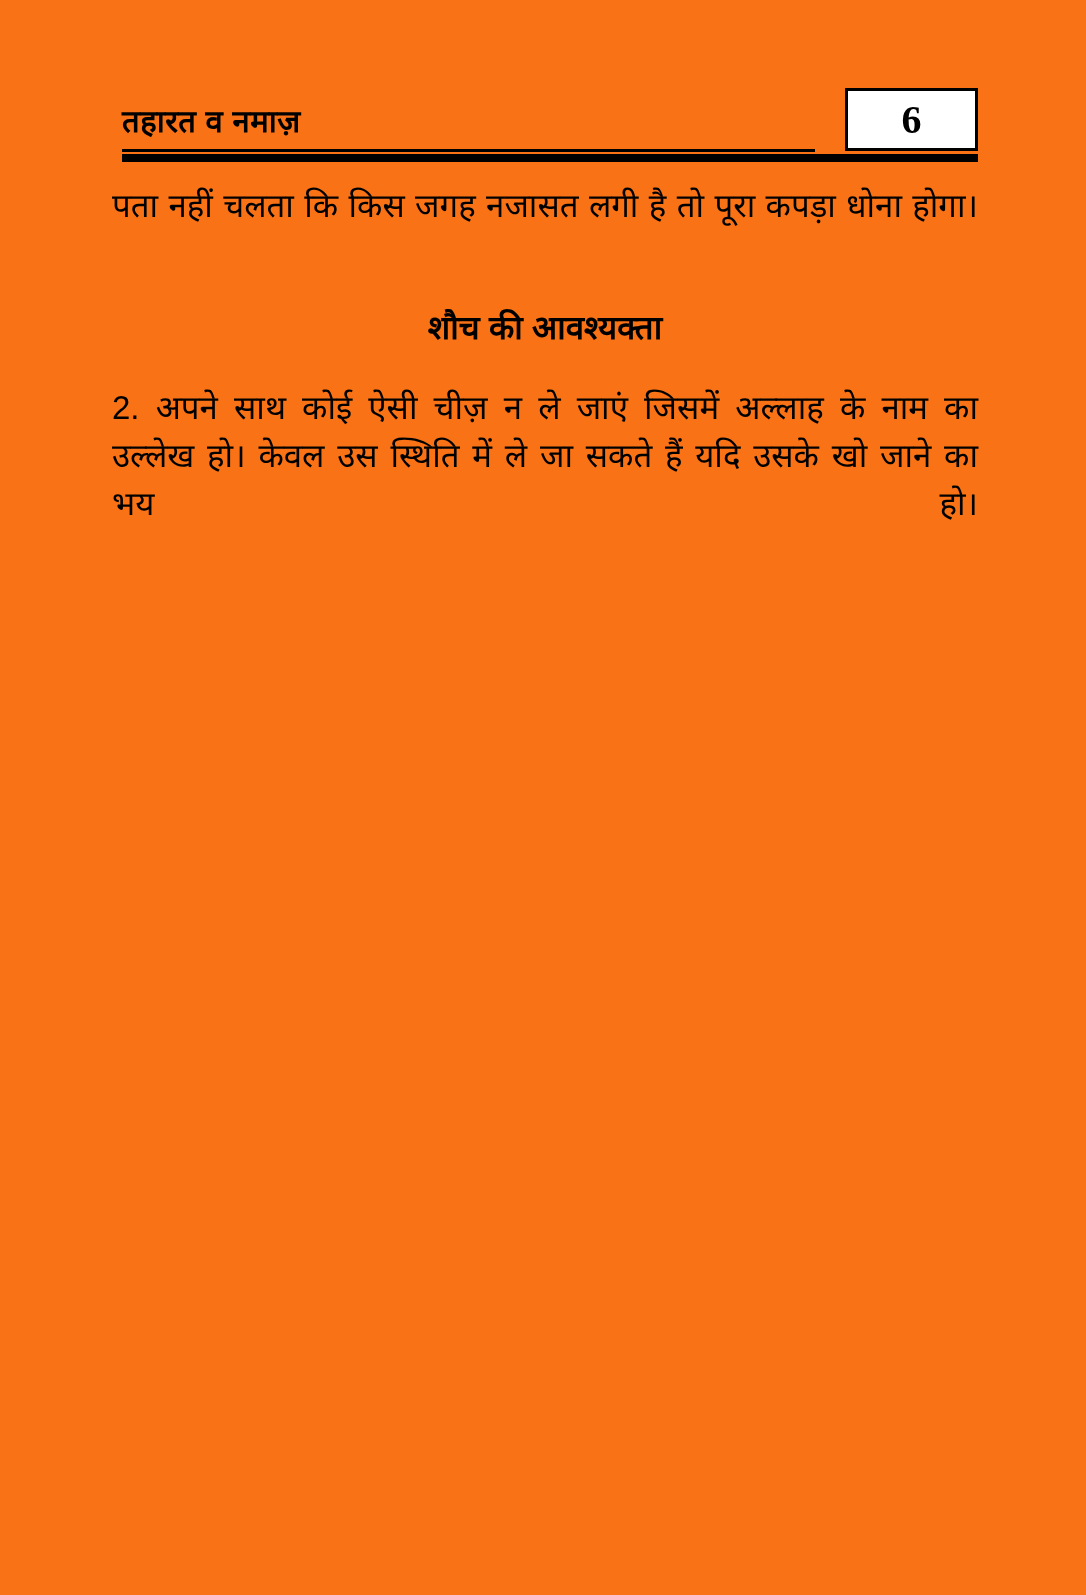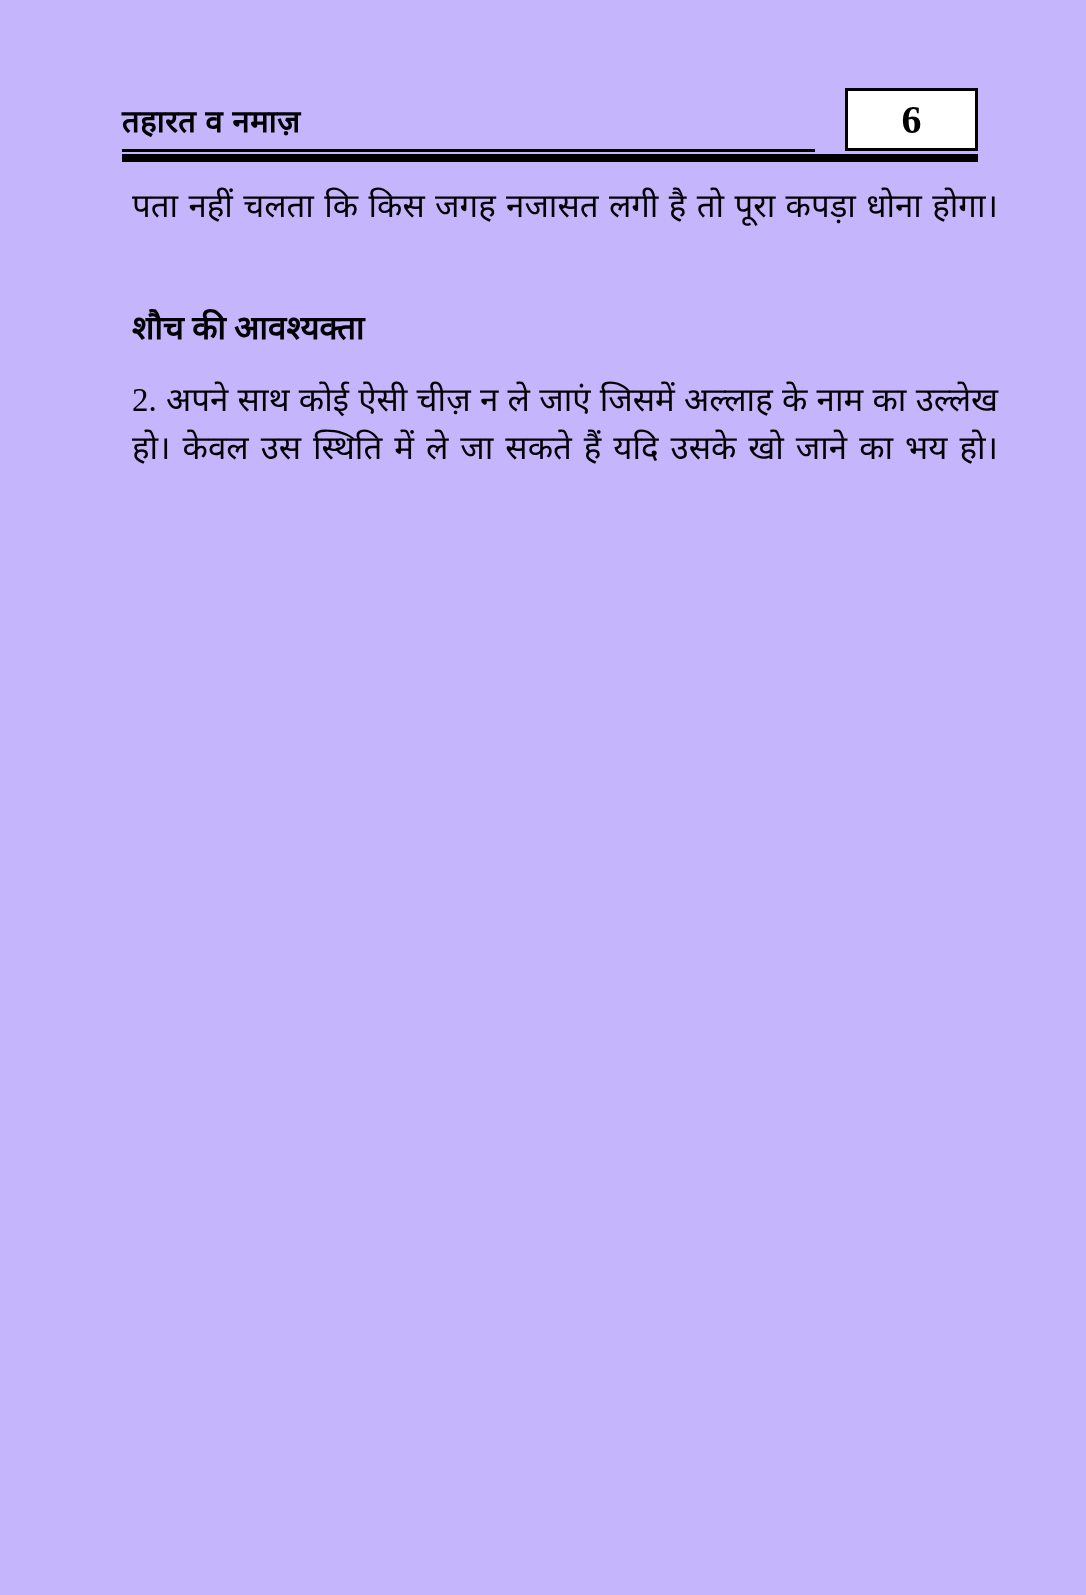--- a/index.html
+++ b/index.html
@@ -9,21 +9,21 @@
     background: #ffffff;
   }
   body {
     font-family: "Liberation Sans", "DejaVu Sans", sans-serif;
     color: #000000;
   }
   .page {
     position: relative;
     width: 1086px;
     height: 1595px;
-    background: #c4b5fd;
+    background: #f97316;
     overflow: hidden;
     box-sizing: border-box;
   }
 
   
   .header {
     position: absolute;
     left: 0;
     top: 88px;
     width: 1086px;
@@ -73,46 +73,45 @@
     left: 122px;
     top: 66px;
     width: 856px;
     height: 8px;
     background: #000;
   }
 
   
   .content {
     position: absolute;
-    left: 132px;
+    left: 112px;
     top: 182px;
     width: 866px;
-    font-family: Liberation Serif, serif;
   }
   .para {
     font-size: 33px;
     line-height: 48px;
     text-align: justify;
     text-justify: inter-word;
     margin: 0 0 18px 0;
     color: #000;
     word-spacing: 0.02em;
   }
   .para:last-child {
     margin-bottom: 0;
   }
   .para.nojust {
     text-align: left;
   }
   .section-heading {
     font-size: 33px;
     font-weight: 700;
-    text-align: left;
+    text-align: center;
     line-height: 48px;
-    margin: 26px 0 24px 0;
+    margin: 26px 0 32px 0;
     color: #000;
   }
   .b {
     font-weight: 700;
   }
   
   .para::after {
     content: "";
     display: inline-block;
     width: 100%;

